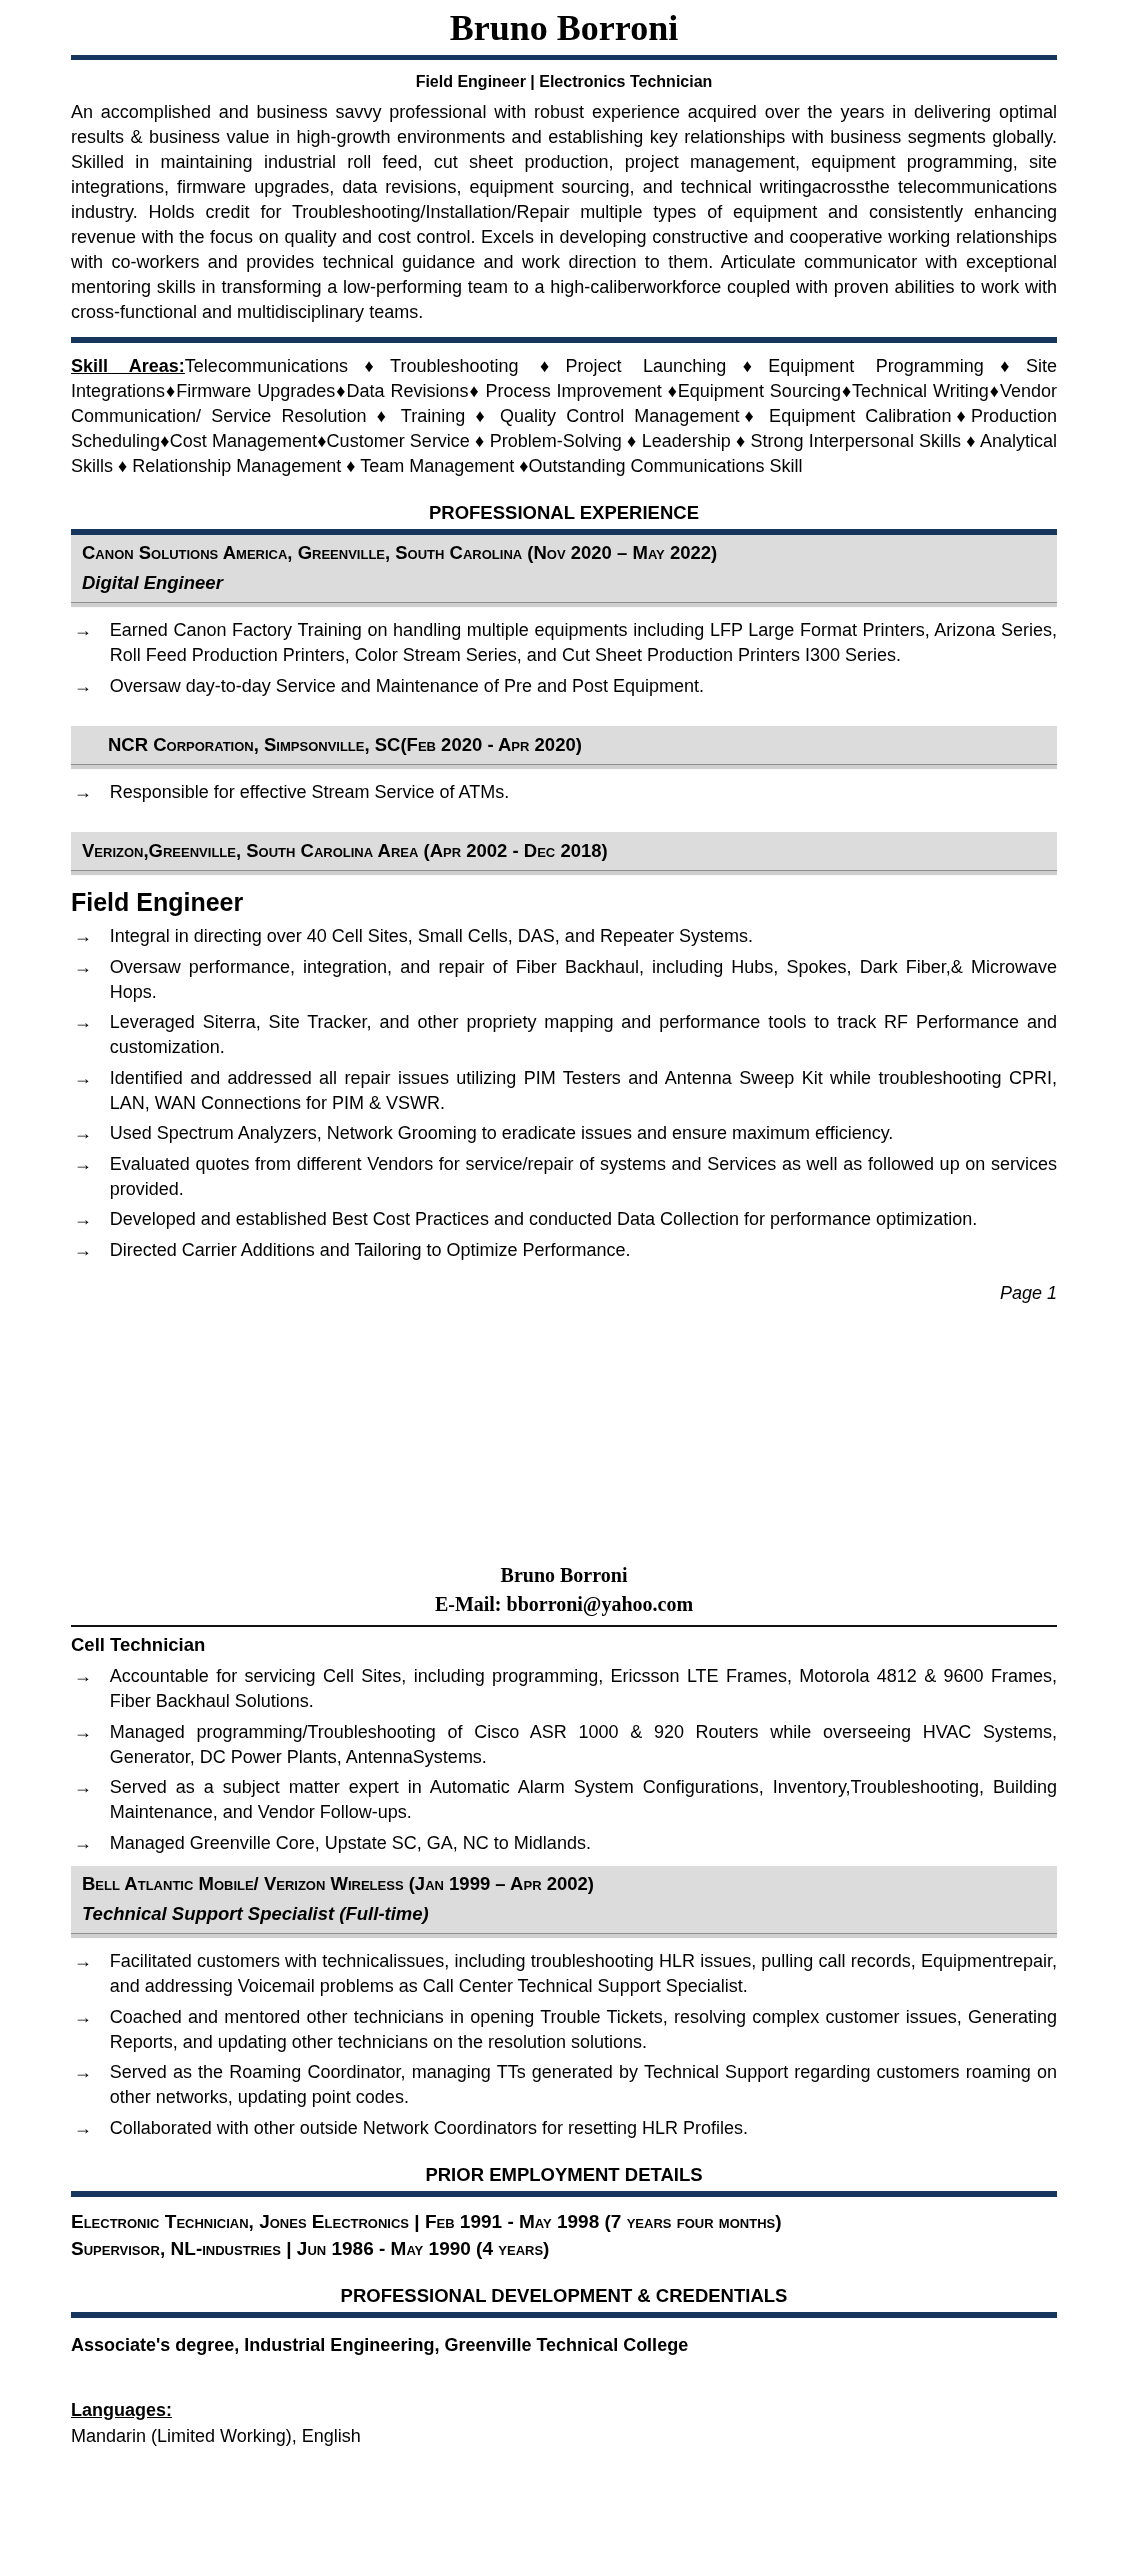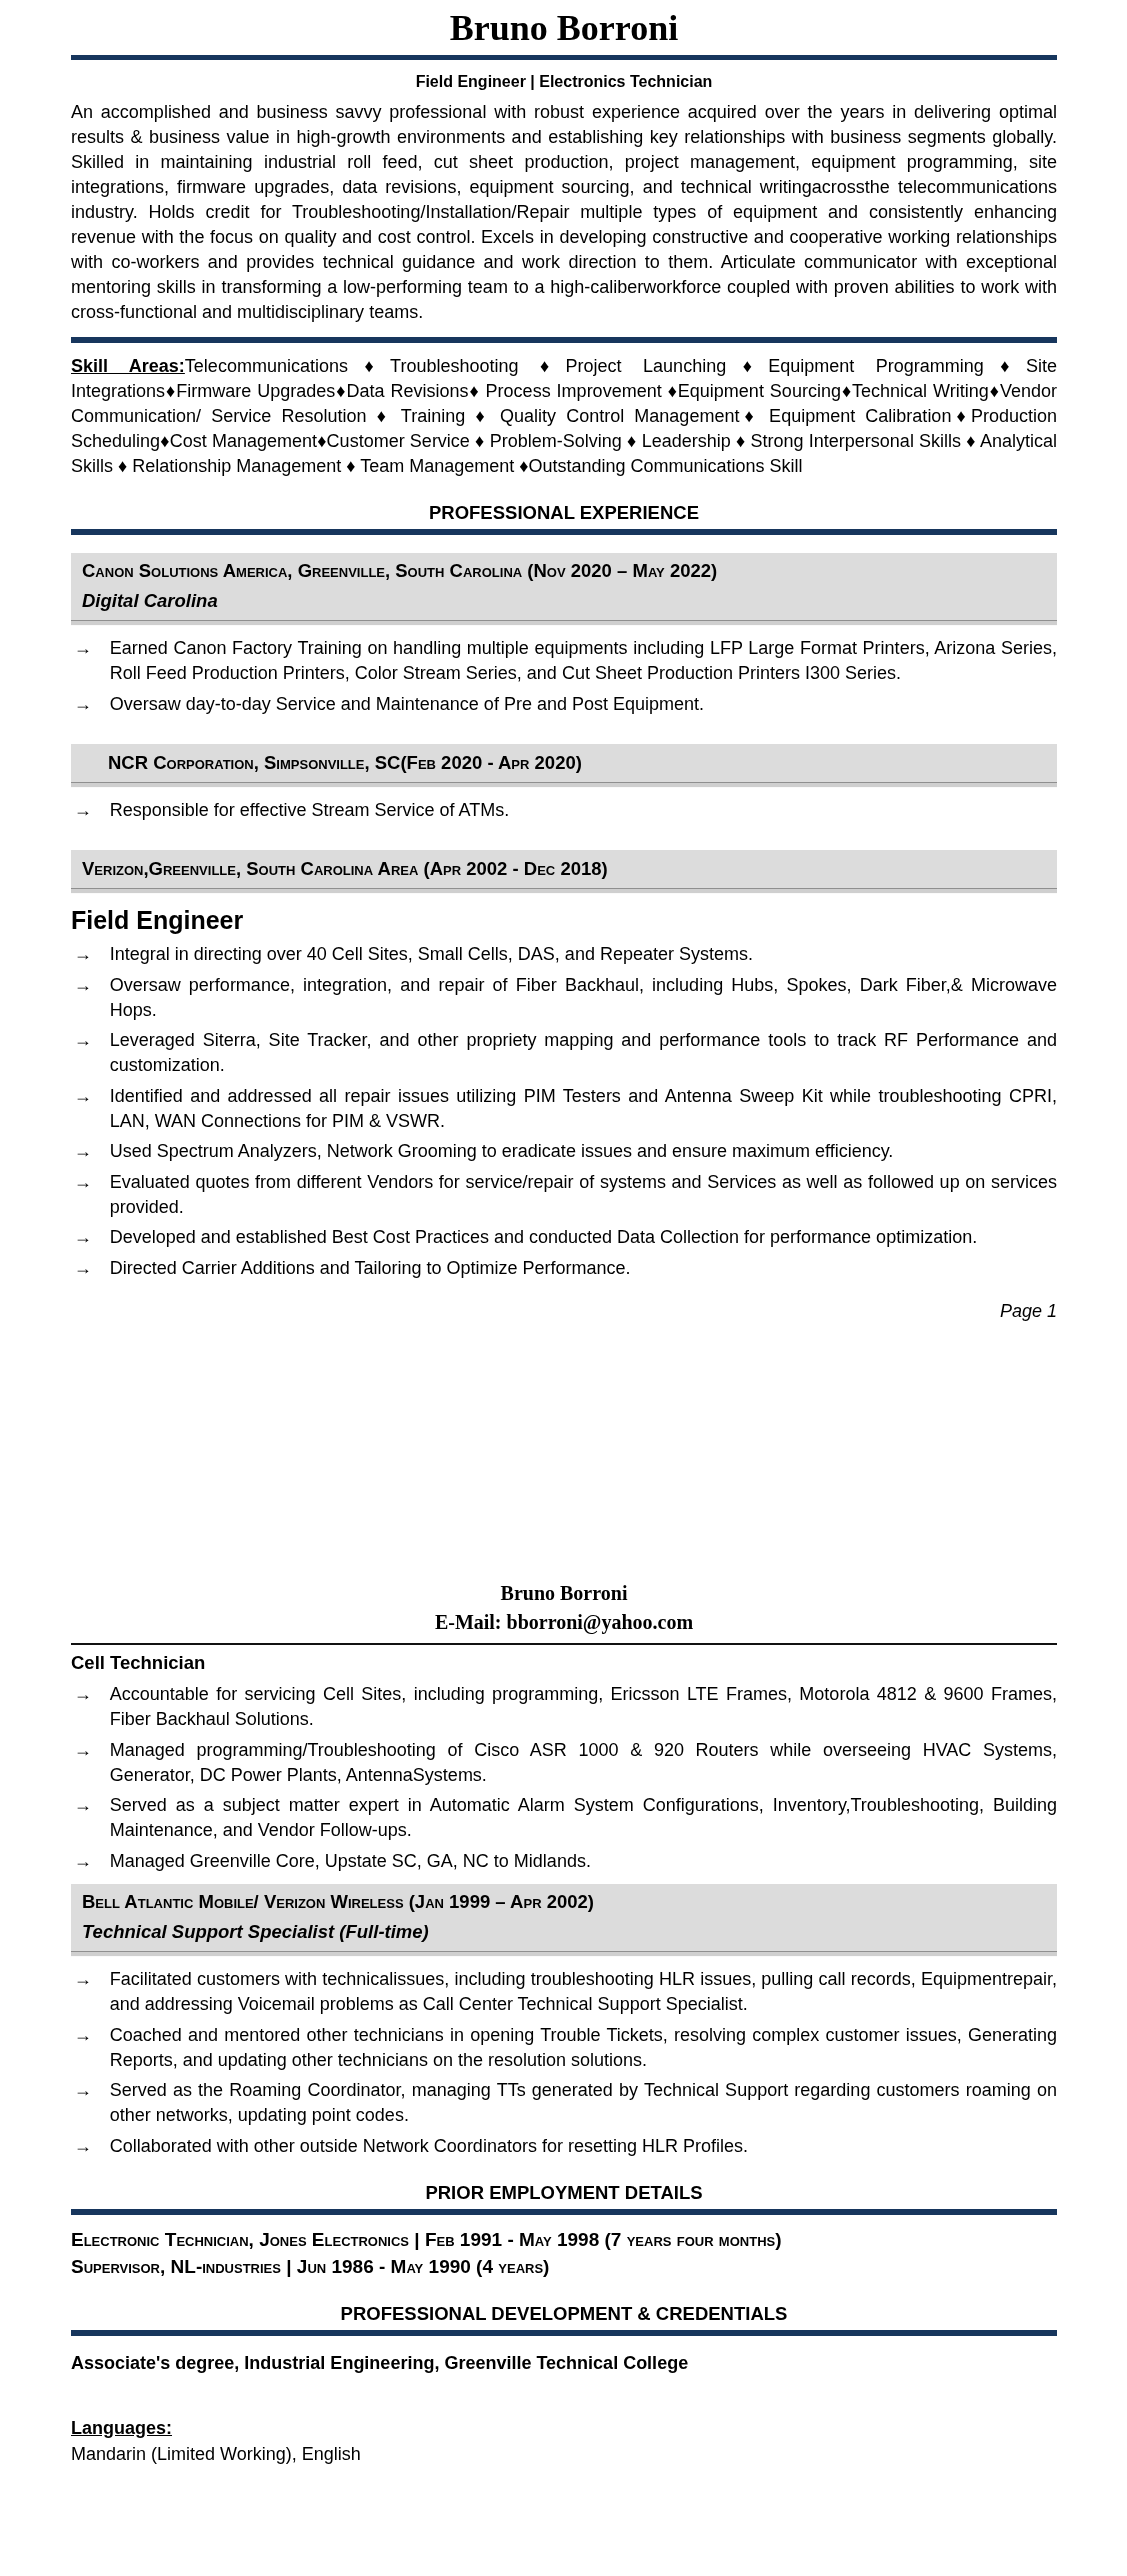--- a/index.html
+++ b/index.html
@@ -63,21 +63,20 @@
     margin-top: 23px;
   }
   .section-title + .rule-navy { margin-top: 5.5px; }
 
   
   .job-block {
     background: #dcdcdc;
     padding: 6.8px 11px 8.2px 11px;
     border-bottom: 1.4px solid #8f8f8f;
     box-shadow: 0 4.1px 0 #cfcfcf;
-    margin-top: 18px;
   }
   .company-line {
     font-weight: bold;
     font-variant: small-caps;
     font-size: 18.5px;
     line-height: 23px;
   }
   .job-title-inline {
     font-weight: bold;
     font-style: italic;
@@ -155,21 +154,21 @@
 
   <div class="rule-navy" style="margin-top:12.3px;"></div>
 
   <p class="skills-para"><span class="label-underline">Skill Areas:</span><span>Telecommunications♦Troubleshooting ♦Project Launching♦Equipment Programming♦Site Integrations♦Firmware Upgrades♦Data Revisions♦ Process Improvement ♦Equipment Sourcing♦Technical Writing♦Vendor Communication/ Service Resolution ♦ Training ♦ Quality Control Management♦ Equipment Calibration♦Production Scheduling♦Cost Management♦Customer Service ♦ Problem-Solving ♦ Leadership ♦ Strong Interpersonal Skills ♦ Analytical Skills ♦ Relationship Management ♦ Team Management ♦Outstanding Communications Skill</span></p>
 
   <div class="section-title">PROFESSIONAL EXPERIENCE</div>
   <div class="rule-navy"></div>
 
   <div class="job-block">
     <div class="company-line">Canon Solutions America, Greenville, South Carolina (Nov 2020 – May 2022)</div>
-    <div class="job-title-inline">Digital Carolina</div>
+    <div class="job-title-inline">Digital Engineer</div>
   </div>
   <div class="bullets">
     <div class="bullet">
       <span class="arrow">→</span>
       <span class="btext">Earned Canon Factory Training on handling multiple equipments including LFP Large Format Printers, Arizona Series, Roll Feed Production Printers, Color Stream Series, and Cut Sheet Production Printers I300 Series.</span>
     </div>
     <div class="bullet">
       <span class="arrow">→</span>
       <span class="btext">Oversaw day-to-day Service and Maintenance of Pre and Post Equipment.</span>
     </div>

